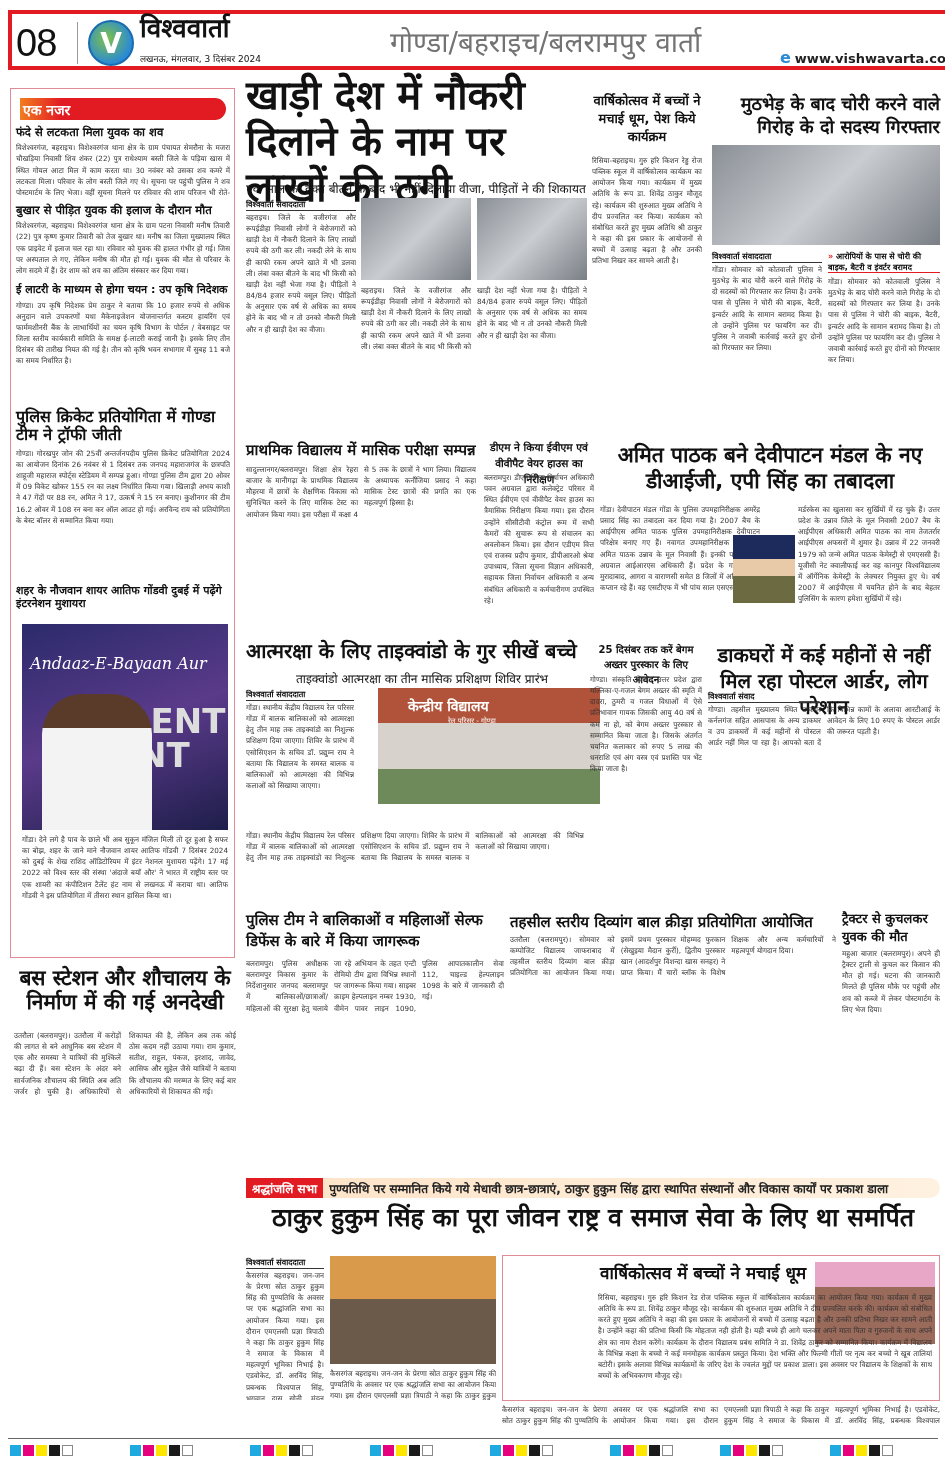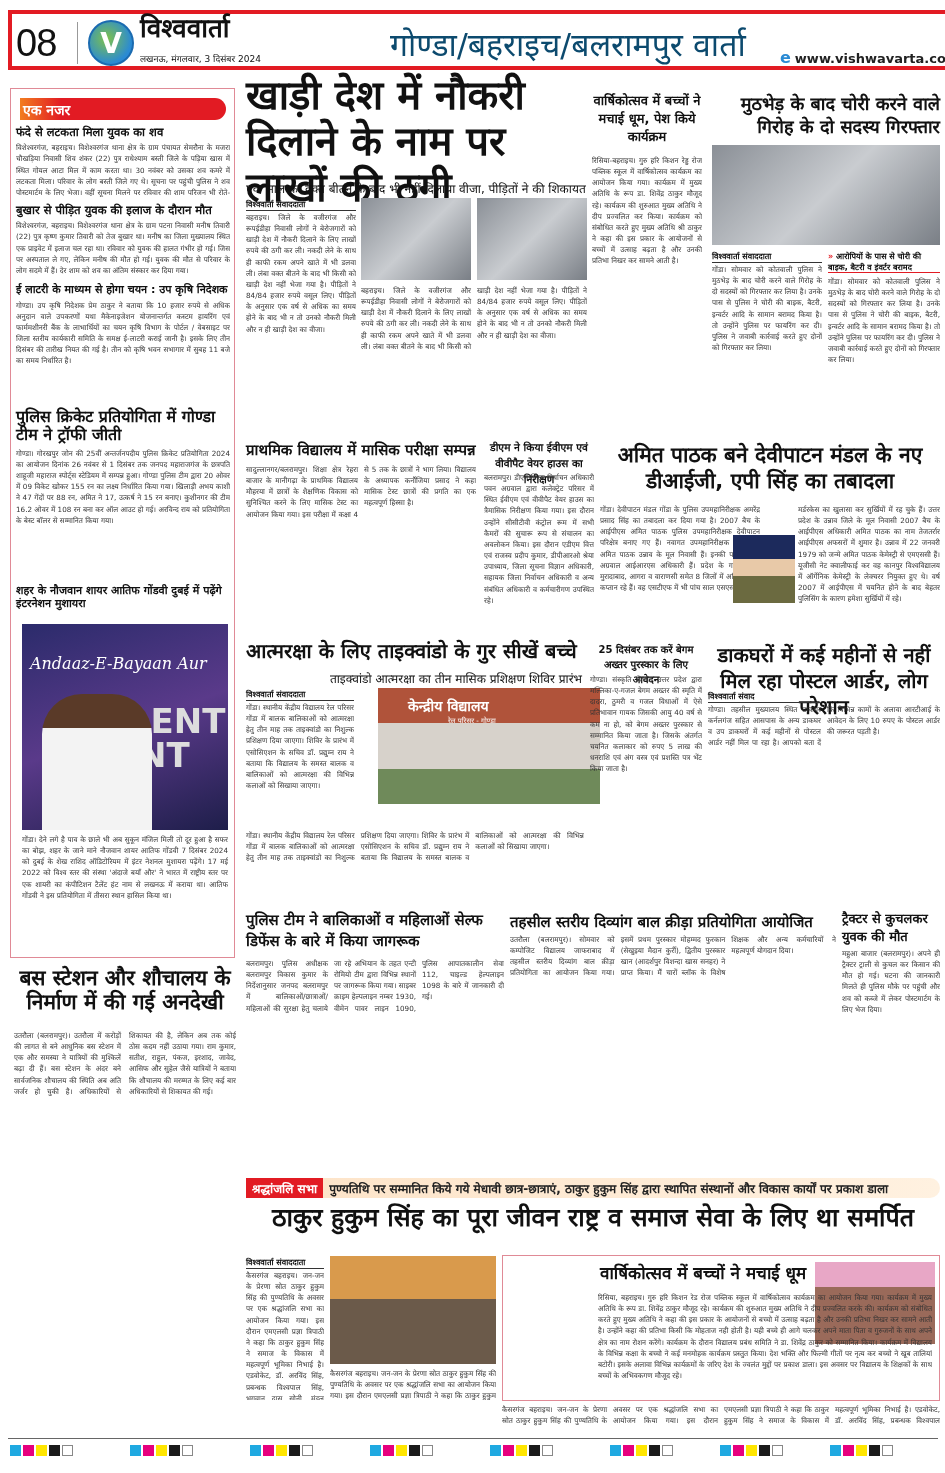--- a/index.html
+++ b/index.html
@@ -4,21 +4,21 @@
 <style>
 *{box-sizing:border-box;margin:0;padding:0}
 body{width:945px;height:1473px;background:#fff;font-family:"DejaVu Sans","Liberation Sans",sans-serif;color:#111;position:relative;overflow:hidden}
 .abs{position:absolute}
 .masthead{left:8px;top:10px;width:937px;height:60px;border-left:4px solid #e21b23;border-top:4px solid #e21b23;border-bottom:4px solid #e21b23}
 .pageno{left:16px;top:22px;font-size:38px;font-family:"Liberation Sans",sans-serif;color:#111;letter-spacing:-1px}
 .vsep{left:77px;top:22px;width:1px;height:42px;background:#999}
 .logo{left:88px;top:20px;width:46px;height:46px;border-radius:50%;background:radial-gradient(circle at 40% 40%,#7fc24a,#2a8ad4 70%);color:#fff;font-weight:bold;font-size:28px;display:flex;align-items:center;justify-content:center;border:2px solid #1b6bb0}
 .brand{left:140px;top:9px;font-size:26px;font-weight:bold}
 .dateline{left:140px;top:52px;font-size:9px}
-.section-title{left:390px;top:22px;font-size:32px;color:#0c4a6e}
+.section-title{left:390px;top:22px;font-size:28px;color:#737373}
 .website{left:780px;top:48px;font-size:13px;font-weight:bold;color:#222}
 .website .ie{color:#2a8ad4;font-weight:bold;margin-right:4px;font-size:16px}
 .box{border:1px solid #e08a96}
 .ek-najar{left:10px;top:88px;width:225px;height:870px}
 .ek-label{left:20px;top:98px;width:206px;height:22px;background:linear-gradient(90deg,#f27d20,#e21b23 20%);border-radius:0 12px 12px 0;color:#fff;font-weight:bold;font-size:14px;padding:2px 3px}
 .hl{font-weight:bold;color:#111;line-height:1.15}
 .body{font-size:7.2px;line-height:1.55;color:#333;text-align:justify}
 .photo{background:linear-gradient(135deg,#8a8f96,#c9ccd0 50%,#7a7f86)}
 .photo-dark{background:linear-gradient(160deg,#2b2b6b,#5a3a8a 50%,#1e1e4a)}
 .banner{left:246px;top:1178px;width:694px;height:20px;background:linear-gradient(90deg,#fde3c7,#fff1e0);border-radius:0 10px 10px 0}
@@ -101,21 +101,21 @@
 
 <div class="abs hl" style="left:484px;top:440px;width:110px;font-size:10.5px;text-align:center;line-height:1.5">डीएम ने किया ईवीएम एवं वीवीपैट वेयर हाउस का निरीक्षण</div>
 <div class="abs body" style="left:484px;top:472px;width:110px;height:160px;overflow:hidden">बलरामपुर। डीएम/जिला निर्वाचन अधिकारी पवन अग्रवाल द्वारा कलेक्ट्रेट परिसर में स्थित ईवीएम एवं वीवीपैट वेयर हाउस का त्रैमासिक निरीक्षण किया गया। इस दौरान उन्होंने सीसीटीवी कंट्रोल रूम में सभी कैमरों की सुचारू रूप से संचालन का अवलोकन किया। इस दौरान एडीएम वित्त एवं राजस्व प्रदीप कुमार, डीपीआरओ श्रेया उपाध्याय, जिला सूचना विज्ञान अधिकारी, सहायक जिला निर्वाचन अधिकारी व अन्य संबंधित अधिकारी व कर्मचारीगण उपस्थित रहे।</div>
 
 <div class="abs hl" style="left:600px;top:442px;width:340px;font-size:21px;text-align:center;line-height:1.25">अमित पाठक बने देवीपाटन मंडल के नए डीआईजी, एपी सिंह का तबादला</div>
 <div class="abs body" style="left:600px;top:504px;width:160px;height:128px;overflow:hidden">गोंडा। देवीपाटन मंडल गोंडा के पुलिस उपमहानिरीक्षक अमरेंद्र प्रसाद सिंह का तबादला कर दिया गया है। 2007 बैच के आईपीएस अमित पाठक पुलिस उपमहानिरीक्षक देवीपाटन परिक्षेत्र बनाए गए हैं। नवागत उपमहानिरीक्षक आईपीएस अमित पाठक उन्नाव के मूल निवासी हैं। इनकी पत्नी नीलम अग्रवाल आईआरएस अधिकारी हैं। प्रदेश के गाजियाबाद, मुरादाबाद, आगरा व वाराणसी समेत 8 जिलों में अमित पाठक कप्तान रहे हैं। वह एसटीएफ में भी पांच साल एसएसपी रहे हैं।</div>
 <div class="abs photo" style="left:733px;top:535px;width:62px;height:68px;background:linear-gradient(#1c2a5c 0 35%,#e8c9a8 35% 60%,#6b6a40 60%)"></div>
 <div class="abs body" style="left:798px;top:504px;width:142px;height:128px;overflow:hidden">मर्डरकेस का खुलासा कर सुर्खियों में रह चुके हैं। उत्तर प्रदेश के उन्नाव जिले के मूल निवासी 2007 बैच के आईपीएस अधिकारी अमित पाठक का नाम तेजतर्रार आईपीएस अफसरों में शुमार है। उन्नाव में 22 जनवरी 1979 को जन्मे अमित पाठक केमेस्ट्री से एमएससी हैं। यूजीसी नेट क्वालीफाई कर वह कानपुर विश्वविद्यालय में ऑर्गेनिक केमेस्ट्री के लेक्चरर नियुक्त हुए थे। वर्ष 2007 में आईपीएस में चयनित होने के बाद बेहतर पुलिसिंग के कारण हमेशा सुर्खियों में रहे।</div>
 
 <div class="abs hl" style="left:246px;top:640px;width:340px;font-size:20px">आत्मरक्षा के लिए ताइक्वांडो के गुर सीखें बच्चे</div>
-<div class="abs" style="left:262px;top:670px;width:320px;font-size:12px;text-align:right">ताइक्वांडो आत्मरक्षा का तीन मासिक प्रशिक्षण शिविर प्रारंभ</div>
+<div class="abs" style="left:262px;top:670px;width:320px;font-size:12px;text-align:center">ताइक्वांडो आत्मरक्षा का तीन मासिक प्रशिक्षण शिविर प्रारंभ</div>
 <div class="abs byline" style="left:246px;top:688px;width:108px">विश्ववार्ता संवाददाता</div>
 <div class="abs body" style="left:246px;top:702px;width:108px;height:122px;overflow:hidden">गोंडा। स्थानीय केंद्रीय विद्यालय रेल परिसर गोंडा में बालक बालिकाओं को आत्मरक्षा हेतु तीन माह तक ताइक्वांडो का निशुल्क प्रशिक्षण दिया जाएगा। शिविर के प्रारंभ में एसोसिएशन के सचिव डॉ. प्रद्युम्न राय ने बताया कि विद्यालय के समस्त बालक व बालिकाओं को आत्मरक्षा की विभिन्न कलाओं को सिखाया जाएगा।</div>
 <div class="abs photo" style="left:378px;top:688px;width:222px;height:116px;background:linear-gradient(#b0533a 0 30%,#d7d2cb 30% 70%,#6f8a5a 70%)">
   <div style="position:absolute;left:30px;top:8px;color:#fff;font-weight:bold;font-size:14px">केन्द्रीय विद्यालय</div>
   <div style="position:absolute;left:70px;top:28px;color:#fff;font-size:7px">रेल परिसर - गोण्डा</div>
 </div>
 <div class="abs body" style="left:246px;top:830px;width:338px;height:72px;overflow:hidden;column-count:3;column-gap:6px">गोंडा। स्थानीय केंद्रीय विद्यालय रेल परिसर गोंडा में बालक बालिकाओं को आत्मरक्षा हेतु तीन माह तक ताइक्वांडो का निशुल्क प्रशिक्षण दिया जाएगा। शिविर के प्रारंभ में एसोसिएशन के सचिव डॉ. प्रद्युम्न राय ने बताया कि विद्यालय के समस्त बालक व बालिकाओं को आत्मरक्षा की विभिन्न कलाओं को सिखाया जाएगा।</div>
 
 <div class="abs hl" style="left:590px;top:642px;width:112px;font-size:10px;text-align:center;line-height:1.5">25 दिसंबर तक करें बेगम अख्तर पुरस्कार के लिए आवेदन</div>
 <div class="abs body" style="left:590px;top:674px;width:112px;height:228px;overflow:hidden">गोण्डा। संस्कृति विभाग उत्तर प्रदेश द्वारा मल्लिका-ए-गजल बेगम अख्तर की स्मृति में दादरा, ठुमरी व गजल विधाओं में ऐसे प्रतिभावान गायक जिसकी आयु 40 वर्ष से कम ना हो, को बेगम अख्तर पुरस्कार से सम्मानित किया जाता है। जिसके अंतर्गत चयनित कलाकार को रुपए 5 लाख की धनराशि एवं अंग वस्त्र एवं प्रशस्ति पत्र भेंट किया जाता है।</div>

